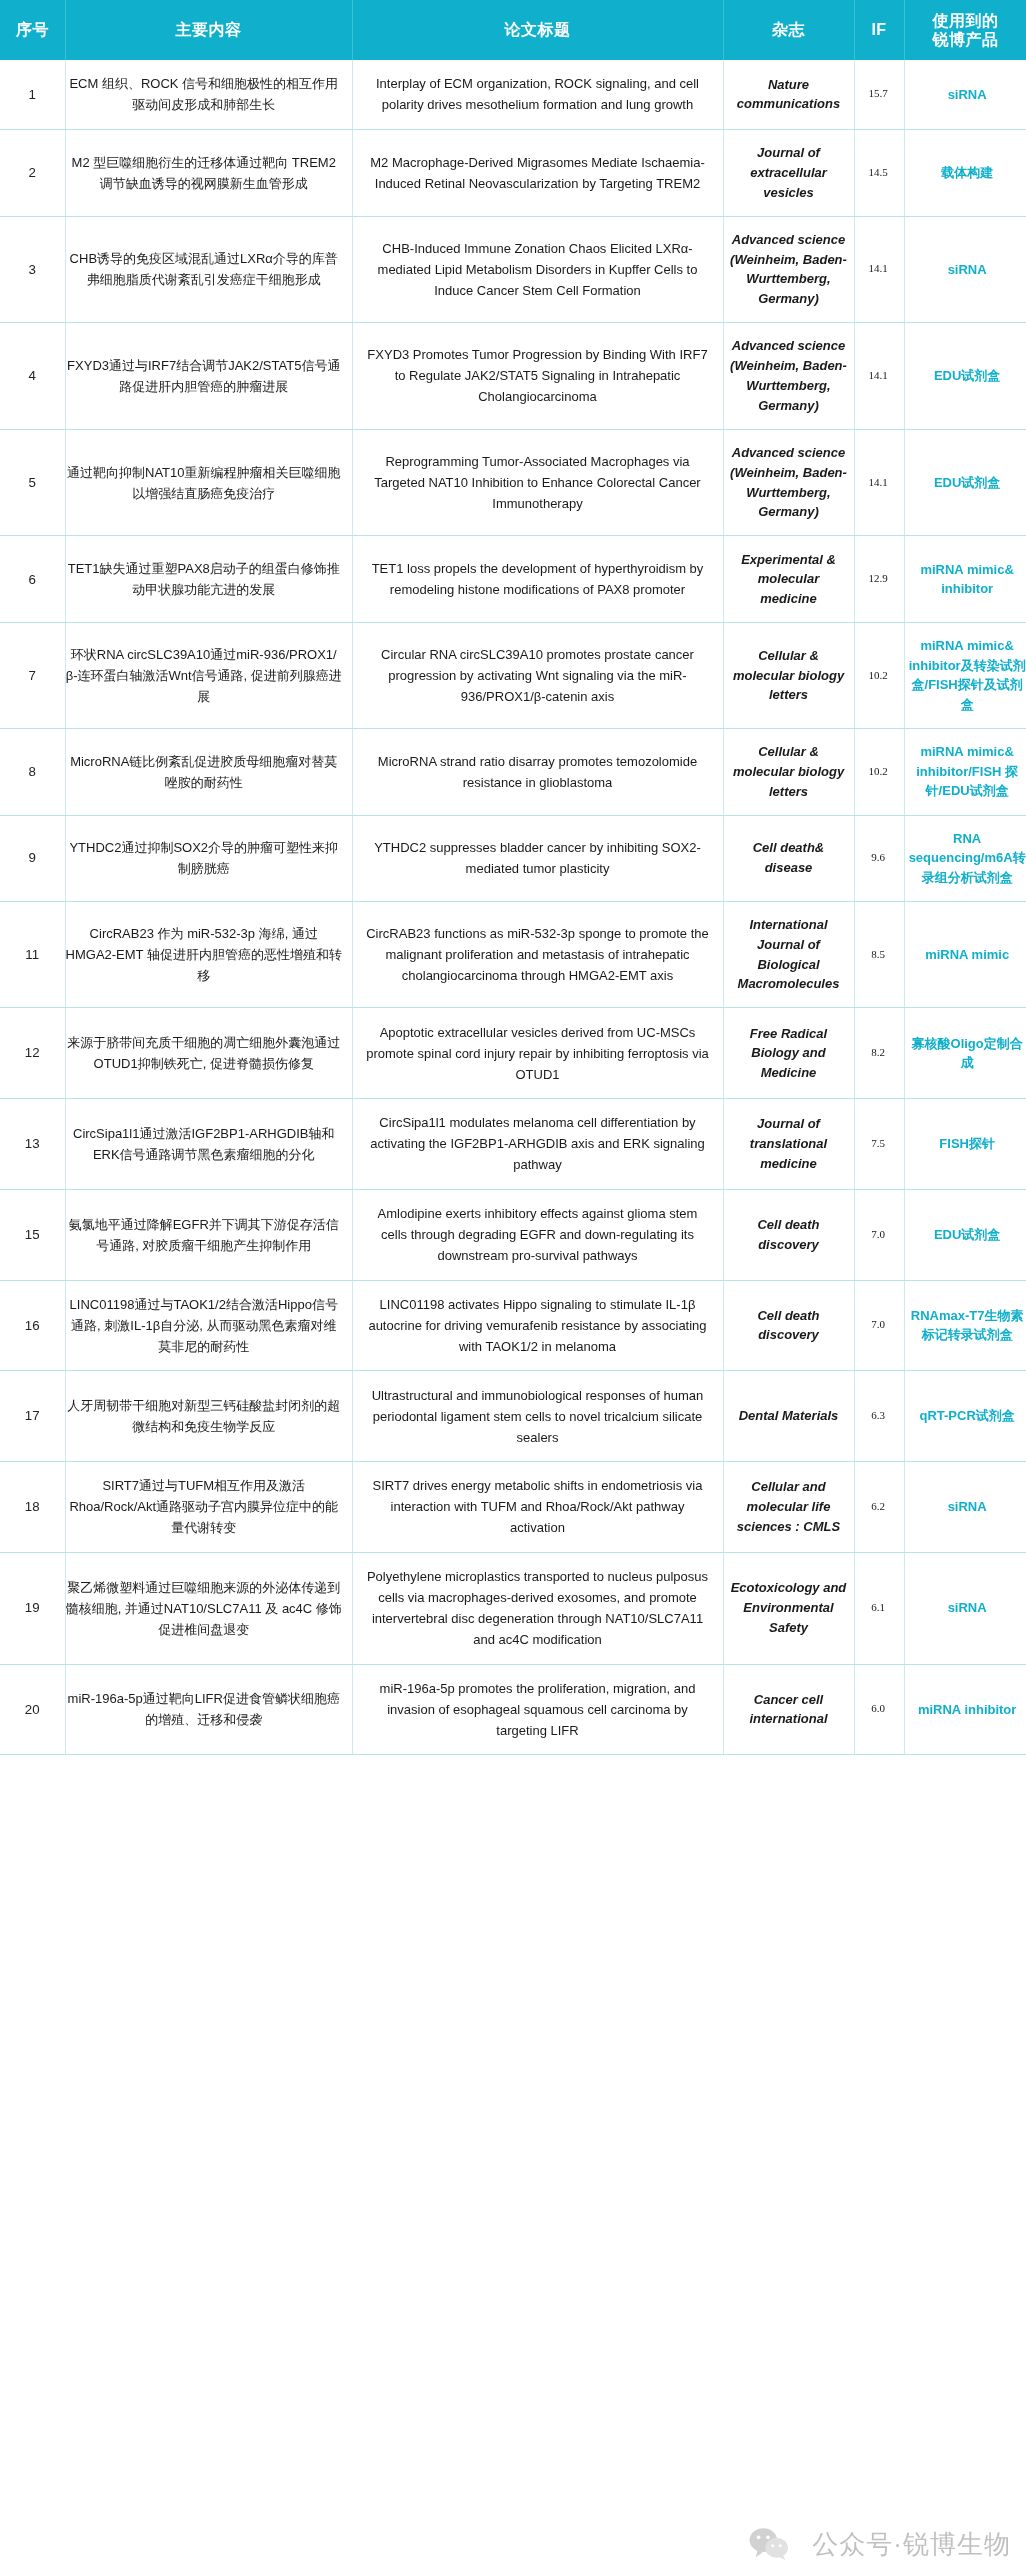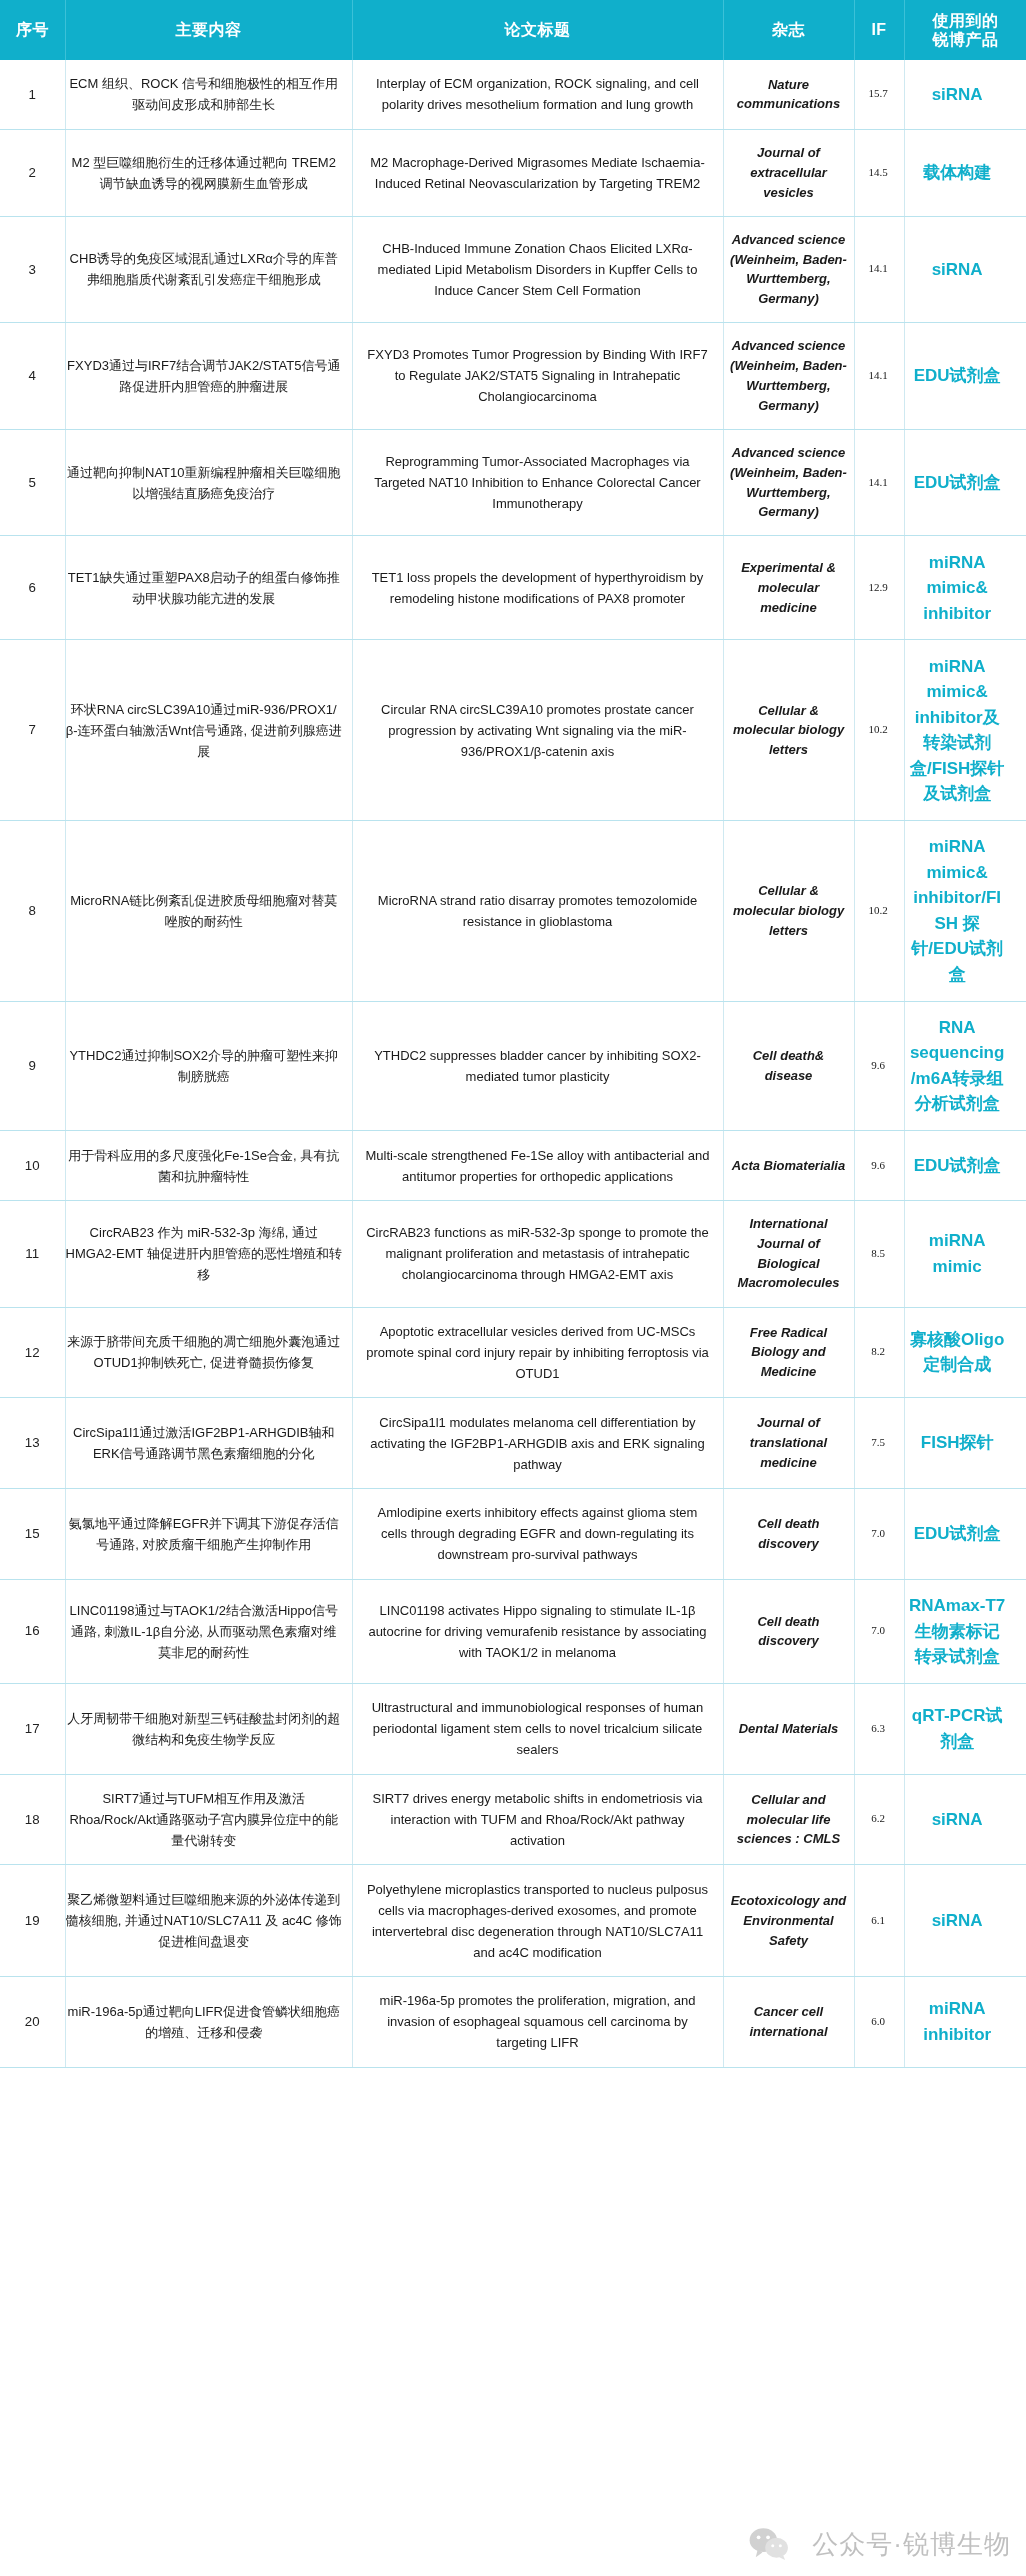--- a/index.html
+++ b/index.html
@@ -78,25 +78,25 @@
   }
   tbody td.ifval {
     font-size: 11px;
     padding-left: 0;
     padding-right: 1.9px;
     font-family: Liberation Serif, serif;
   }
   tbody td.product {
     color: #10AFCB;
     font-weight: bold;
-    font-size: 17px;
+    font-size: 13px;
     line-height: 1.5;
     border-right: none;
     padding-left: 3.8px;
-    padding-right: 21px;
+    padding-right: 1px;
   }
 
   
   #watermark {
     position: absolute;
     right: 15px;
     bottom: 13.3px;
     display: flex;
     align-items: center;
     gap: 23px;
@@ -201,28 +201,20 @@
       </tr>
       <tr>
         <td class="idx">9</td>
         <td class="summary">YTHDC2通过抑制SOX2介导的肿瘤可塑性来抑制膀胱癌</td>
         <td class="title">YTHDC2 suppresses bladder cancer by inhibiting SOX2-mediated tumor plasticity</td>
         <td class="journal">Cell death&amp; disease</td>
         <td class="ifval">9.6</td>
         <td class="product">RNA sequencing/m6A转录组分析试剂盒</td>
       </tr>
       <tr>
-        <td class="idx">10</td>
-        <td class="summary">用于骨科应用的多尺度强化Fe-1Se合金, 具有抗菌和抗肿瘤特性</td>
-        <td class="title">Multi-scale strengthened Fe-1Se alloy with antibacterial and antitumor properties for orthopedic applications</td>
-        <td class="journal">Acta Biomaterialia</td>
-        <td class="ifval">9.6</td>
-        <td class="product">EDU试剂盒</td>
-      </tr>
-      <tr>
         <td class="idx">11</td>
         <td class="summary">CircRAB23 作为 miR-532-3p 海绵, 通过 HMGA2-EMT 轴促进肝内胆管癌的恶性增殖和转移</td>
         <td class="title">CircRAB23 functions as miR-532-3p sponge to promote the malignant proliferation and metastasis of intrahepatic cholangiocarcinoma through HMGA2-EMT axis</td>
         <td class="journal">International Journal of Biological Macromolecules</td>
         <td class="ifval">8.5</td>
         <td class="product">miRNA mimic</td>
       </tr>
       <tr>
         <td class="idx">12</td>
         <td class="summary">来源于脐带间充质干细胞的凋亡细胞外囊泡通过OTUD1抑制铁死亡, 促进脊髓损伤修复</td>

